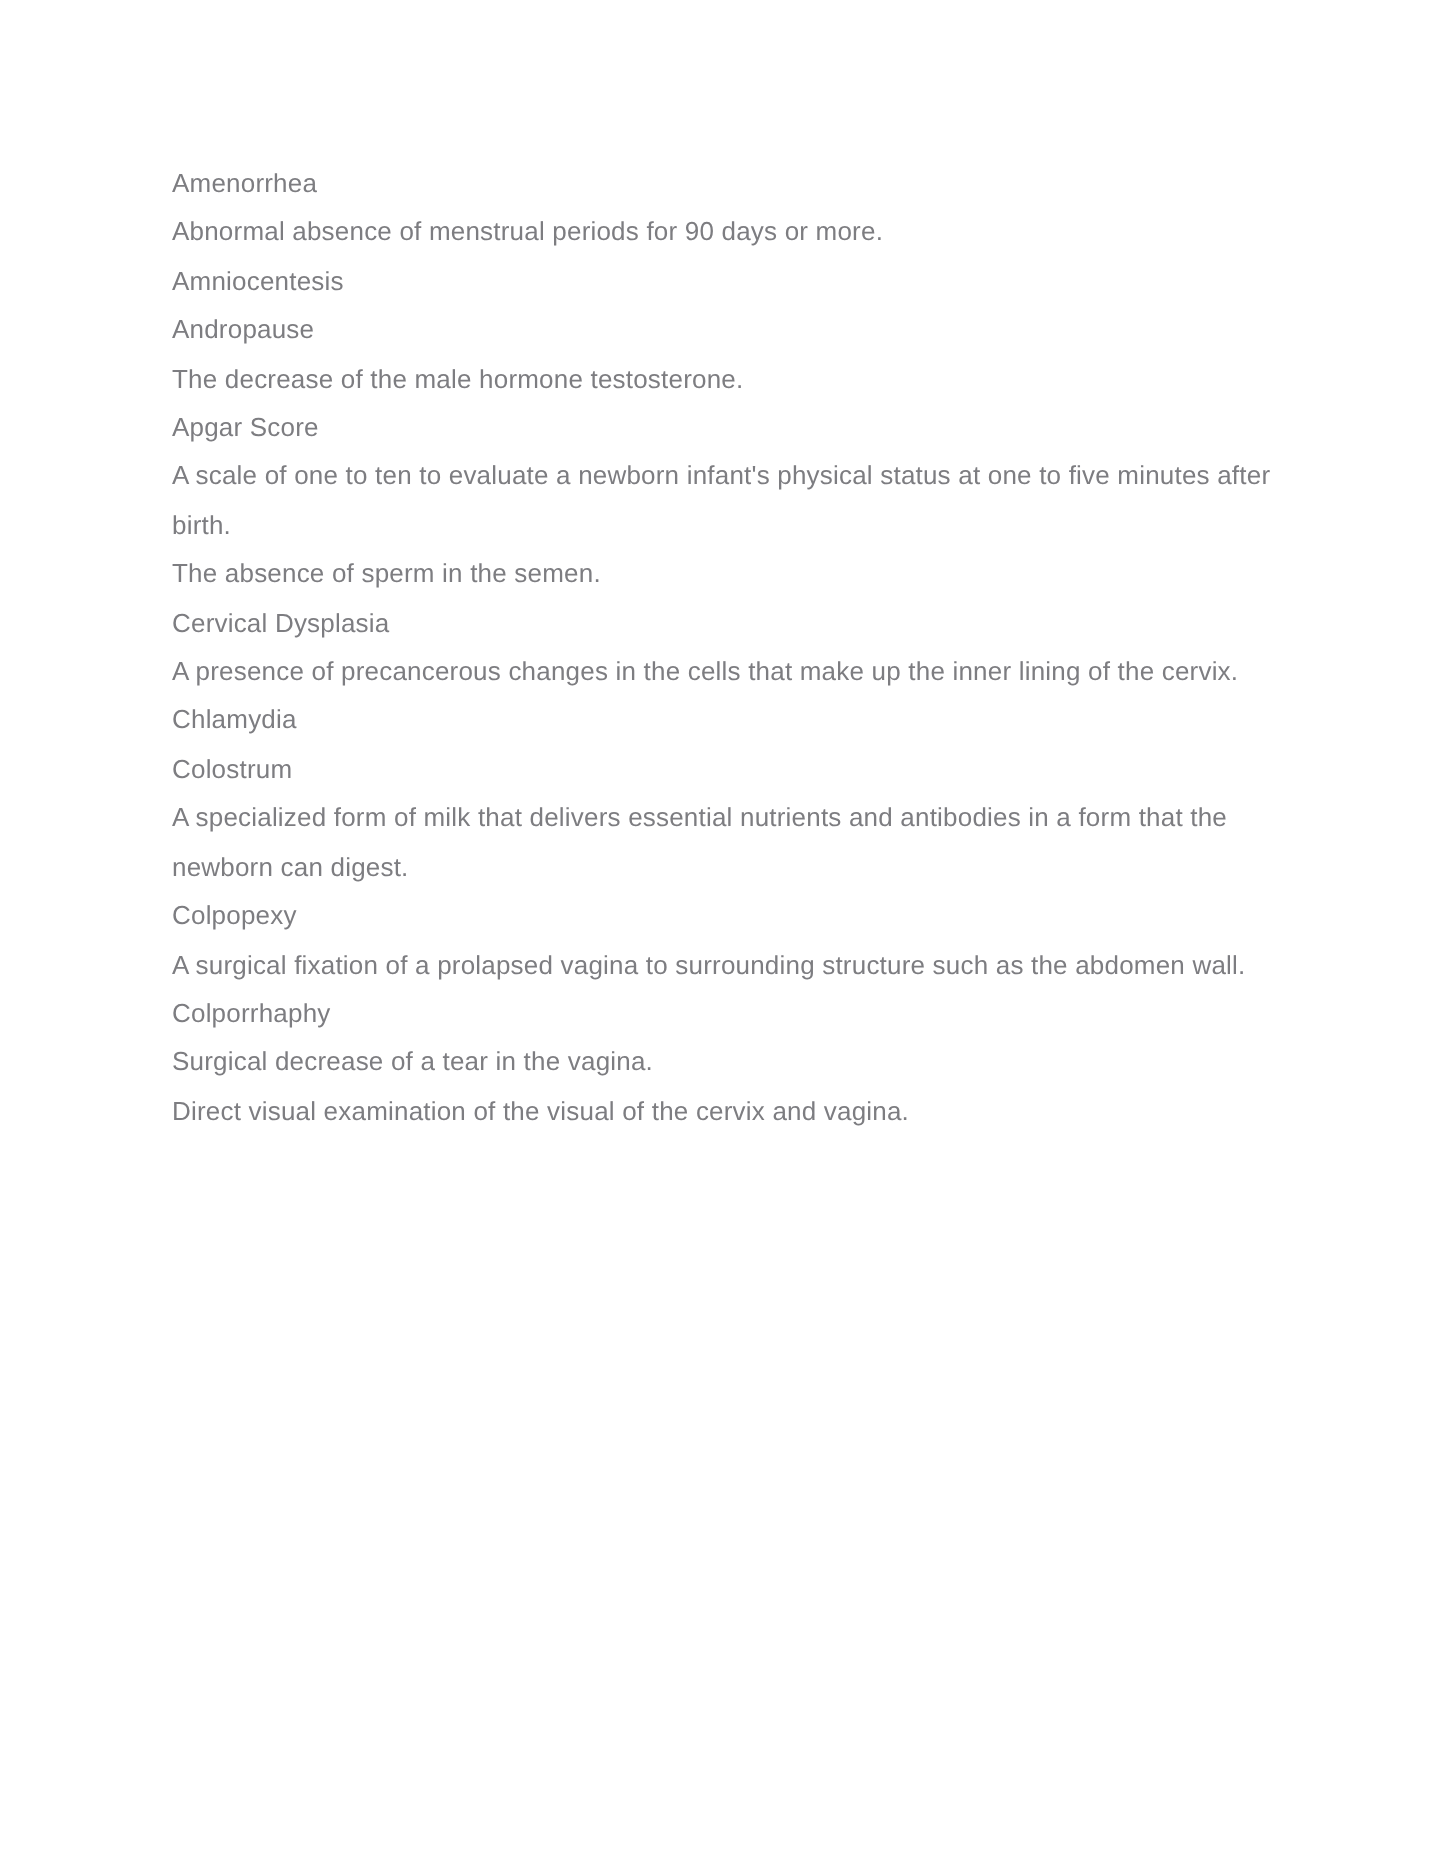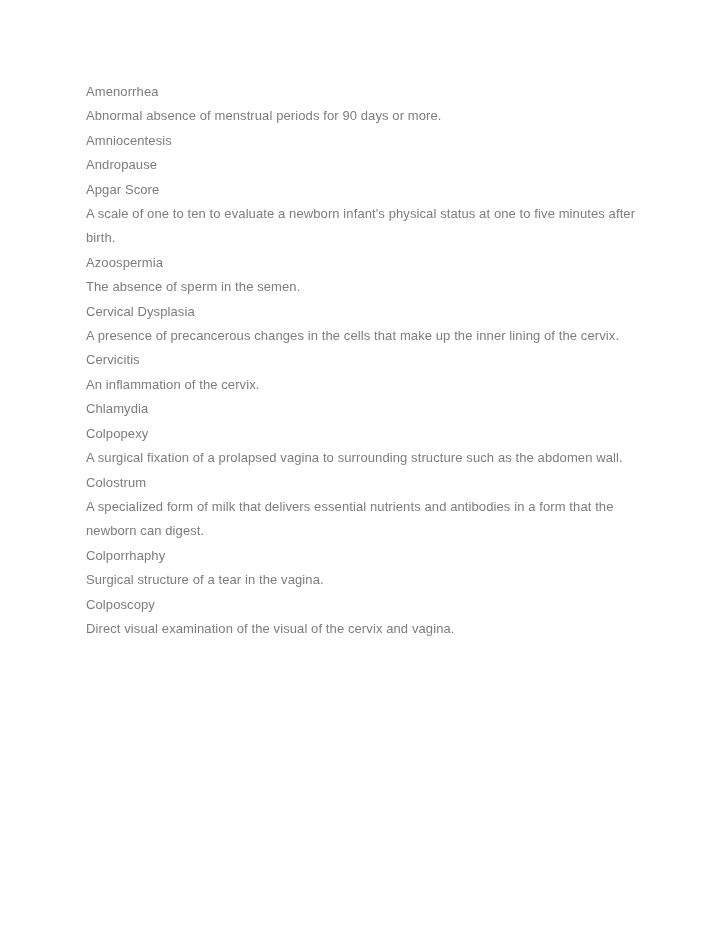--- a/index.html
+++ b/index.html
@@ -37,60 +37,55 @@
     <div class="term">Amenorrhea</div>
     <div class="definition">Abnormal absence of menstrual periods for 90 days or more.</div>
   </div>
 
   <div class="entry">
     <div class="term">Amniocentesis</div>
   </div>
 
   <div class="entry">
     <div class="term">Andropause</div>
+    <div class="definition">The decrease of the male hormone testosterone.</div>
   </div>
 
   <div class="entry">
     <div class="term">Apgar Score</div>
     <div class="definition">A scale of one to ten to evaluate a newborn infant's physical status at one to five minutes after birth.</div>
   </div>
 
   <div class="entry">
-    <div class="term">Azoospermia</div>
     <div class="definition">The absence of sperm in the semen.</div>
   </div>
 
   <div class="entry">
     <div class="term">Cervical Dysplasia</div>
     <div class="definition">A presence of precancerous changes in the cells that make up the inner lining of the cervix.</div>
   </div>
 
-  <div class="entry">
-    <div class="term">Cervicitis</div>
-    <div class="definition">An inflammation of the cervix.</div>
-  </div>
 
   <div class="entry">
     <div class="term">Chlamydia</div>
   </div>
 
 
   <div class="entry">
+    <div class="term">Colostrum</div>
+    <div class="definition">A specialized form of milk that delivers essential nutrients and antibodies in a form that the newborn can digest.</div>
+  </div>
+
+  <div class="entry">
     <div class="term">Colpopexy</div>
     <div class="definition">A surgical fixation of a prolapsed vagina to surrounding structure such as the abdomen wall.</div>
   </div>
 
   <div class="entry">
-    <div class="term">Colostrum</div>
-    <div class="definition">A specialized form of milk that delivers essential nutrients and antibodies in a form that the newborn can digest.</div>
+    <div class="term">Colporrhaphy</div>
+    <div class="definition">Surgical decrease of a tear in the vagina.</div>
   </div>
 
   <div class="entry">
-    <div class="term">Colporrhaphy</div>
-    <div class="definition">Surgical structure of a tear in the vagina.</div>
-  </div>
-
-  <div class="entry">
-    <div class="term">Colposcopy</div>
     <div class="definition">Direct visual examination of the visual of the cervix and vagina.</div>
   </div>
 </div>
 </div>
 
 </body></html>

